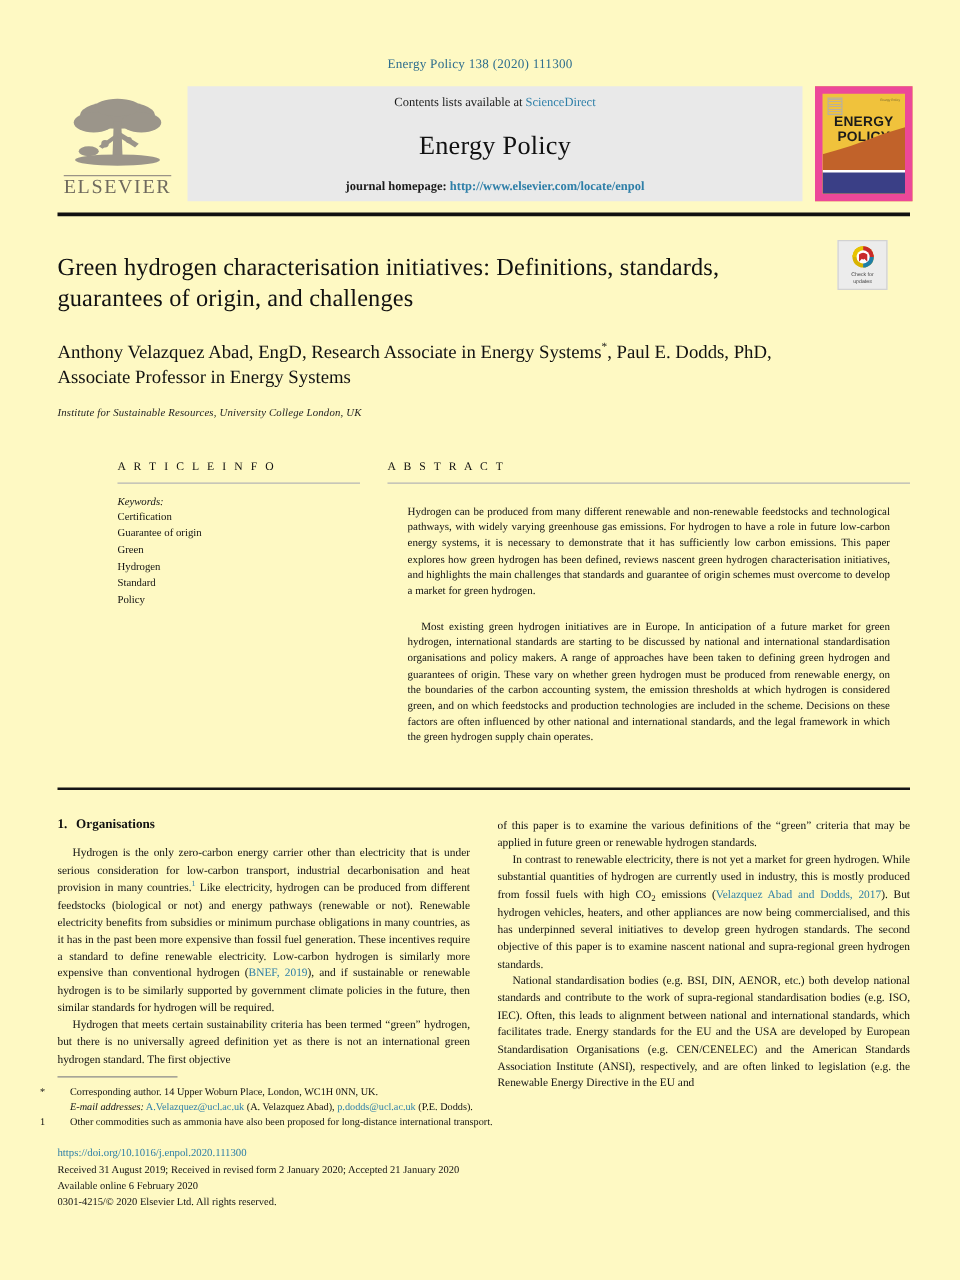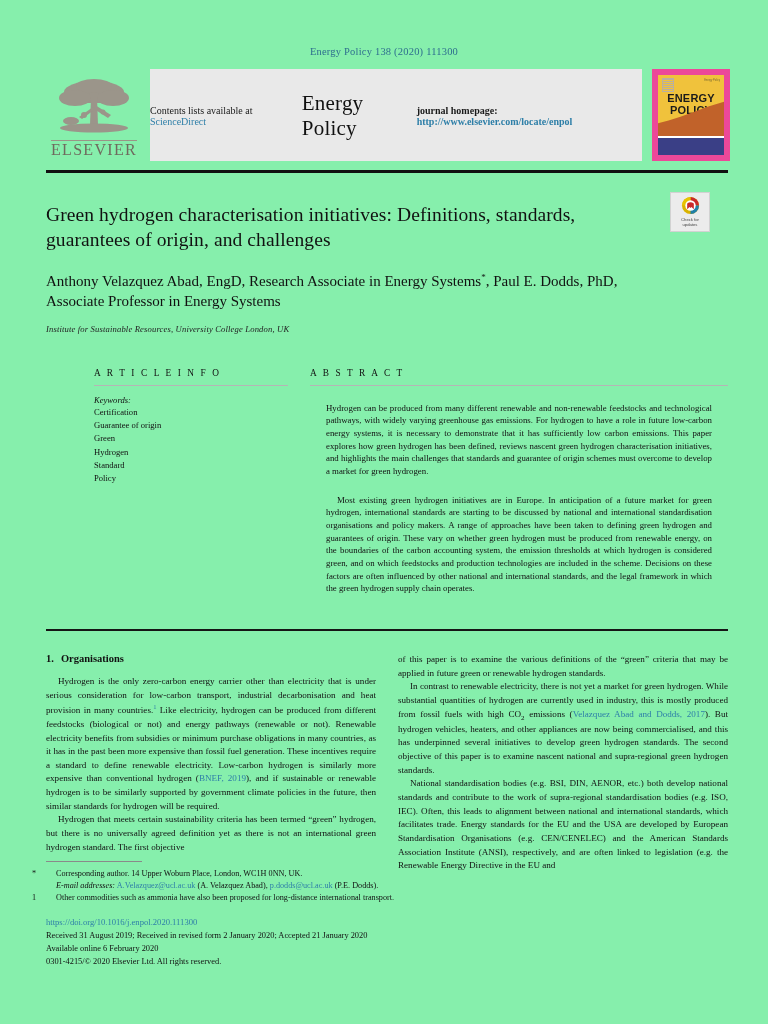--- a/index.html
+++ b/index.html
@@ -6,21 +6,21 @@
     margin: 0;
     padding: 0;
     background: #e8e8e8;
   }
   body {
     font-family: "Liberation Serif", serif;
   }
   .page {
     width: 768px;
     height: 1024px;
-    background: #86efac;
+    background: #fef9c3;
     position: relative;
     box-sizing: border-box;
     overflow: hidden;
     margin: 0 auto;
   }
 
   
   .running-head {
     text-align: center;
     font-size: 10.5px;
@@ -56,21 +56,21 @@
     padding-top: 1px;
     margin-top: 1px;
     line-height: 1.05;
   }
   .masthead-center {
     flex: 1 1 auto;
     background: #e9e9e9;
     margin: 0 10px 0 8px;
     position: relative;
     display: flex;
-    flex-direction: row;
+    flex-direction: column;
     justify-content: space-between;
     align-items: center;
     padding: 8px 0 6px 0;
     box-sizing: border-box;
   }
   .contents-line {
     font-size: 10px;
     color: #1a1a1a;
   }
   .contents-line a { color: #2e7fa8; text-decoration: none; }

